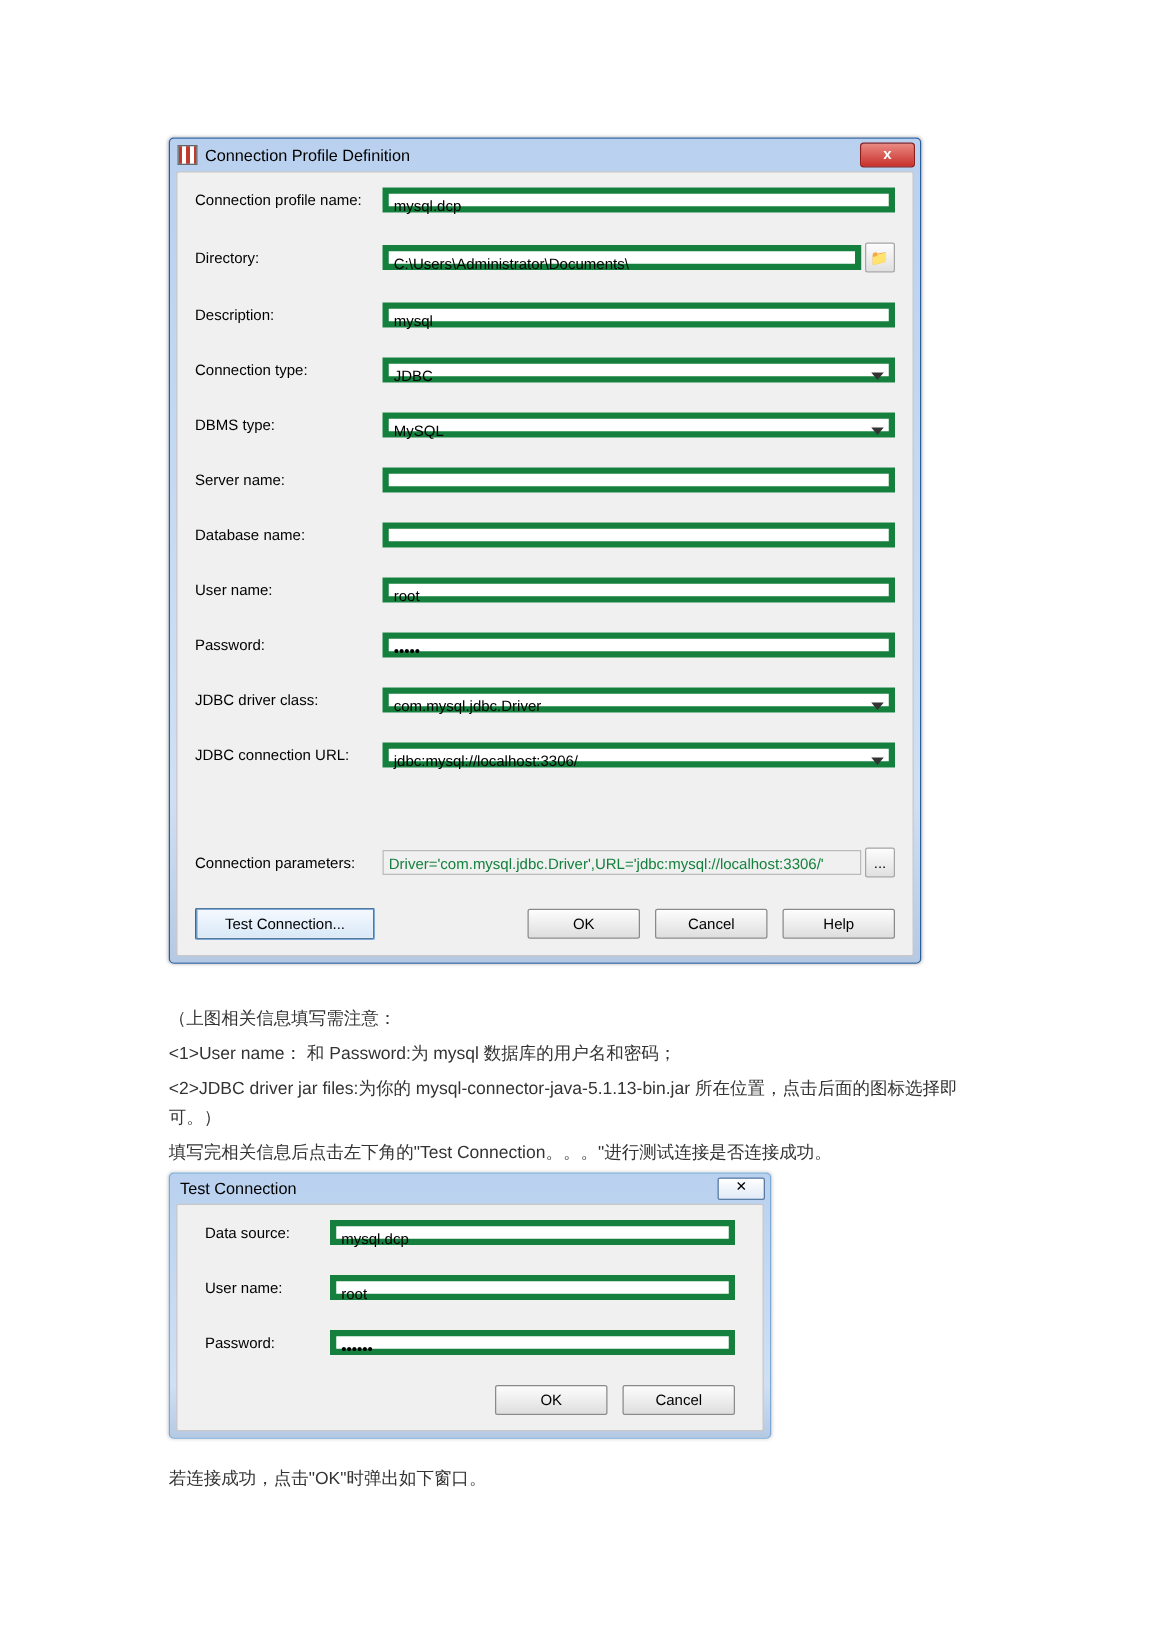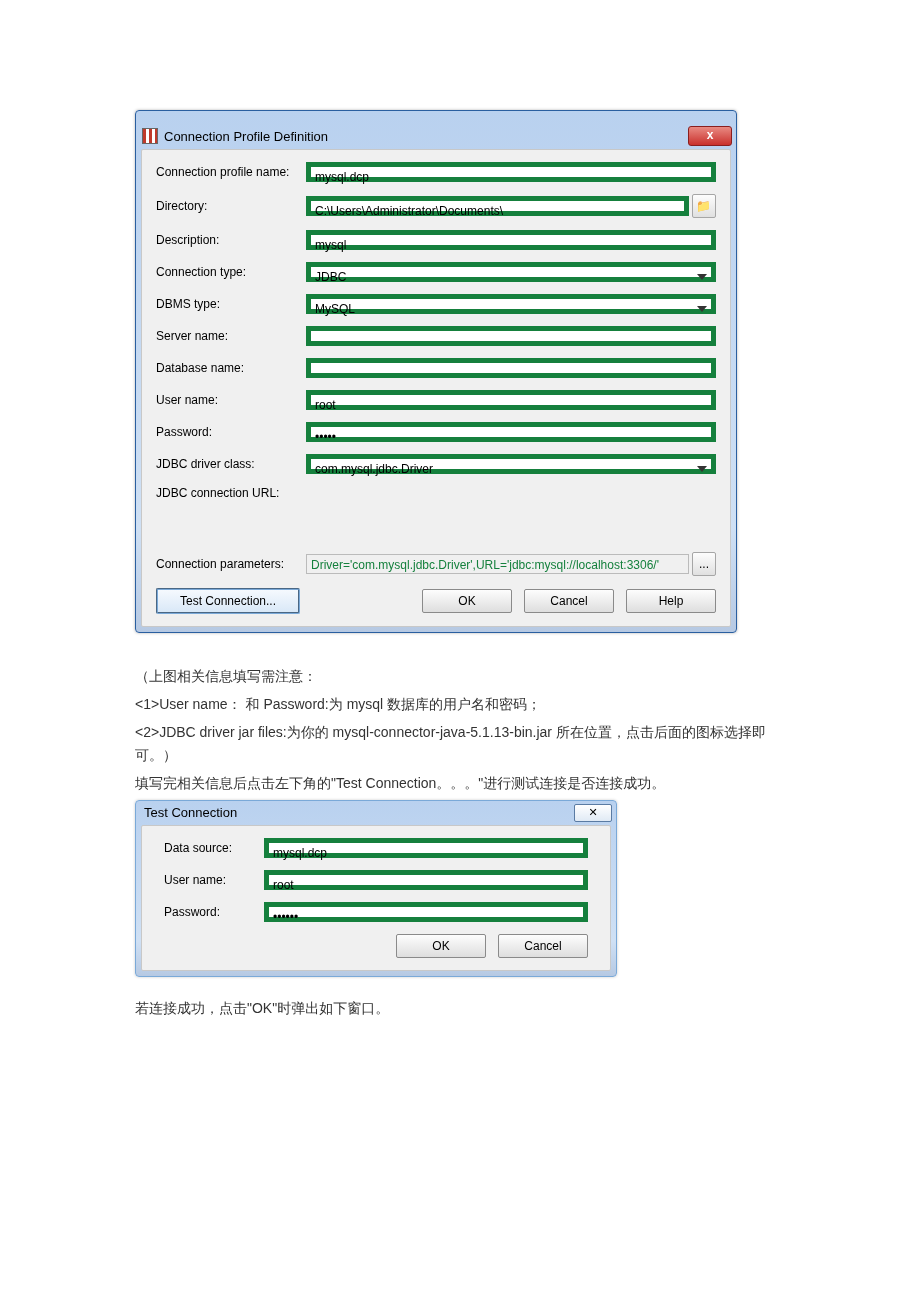--- a/index.html
+++ b/index.html
@@ -22,21 +22,21 @@
     box-shadow: 0 0 3px rgba(0,0,0,0.3);
     background: linear-gradient(#b9d1ef, #cfe0f4 80%, #b6c9e3);
     display: flex;
     flex-direction: column;
     margin-bottom: 32px;
   }
   .title-bar {
     height: 26px;
     display: flex;
     align-items: center;
-    padding: 12px 4px 0 6px;
+    padding: 0 4px 0 6px;
     color: #000;
     font-size: 13px;
   }
   .title-icon {
     width: 14px; height: 14px;
     background: repeating-linear-gradient(90deg,#c0392b 0 3px,#fff 3px 6px);
     border: 1px solid #666;
     margin-right: 6px;
   }
   .title-text { flex: 1; font-weight: normal; }
@@ -55,21 +55,21 @@
   .dialog-body {
     background: #f0f0f0;
     margin: 0 5px 5px 5px;
     border: 1px solid #c8c8c8;
     border-radius: 2px;
     padding: 12px 14px 12px 14px;
   }
   .row {
     display: flex;
     align-items: center;
-    margin-bottom: 12px;
+    margin-bottom: 24px;
   }
   .lbl {
     width: 150px;
     font-size: 12px;
     color: #000;
   }
   .ctrl {
     flex: 1;
     display: flex;
     align-items: center;
@@ -249,20 +249,23 @@
 
       <div class="row">
         <div class="lbl"><span>JDBC driver class:</span></div>
         <div class="ctrl">
             <div class="combo">com.mysql.jdbc.Driver</div>
           </div>
       </div>
 
       <div class="row">
         <div class="lbl"><span>JDBC connection URL:</span></div>
+        <div class="ctrl">
+            <div class="combo">jdbc:mysql://localhost:3306/</div>
+          </div>
       </div>
 
 
       <div class="gap"></div>
 
       <div class="row">
         <div class="lbl"><span>Connection parameters:</span></div>
         <div class="ctrl">
           <div class="txt-ro">Driver='com.mysql.jdbc.Driver',URL='jdbc:mysql://localhost:3306/'</div>
           <div class="icon-btn">...</div>

